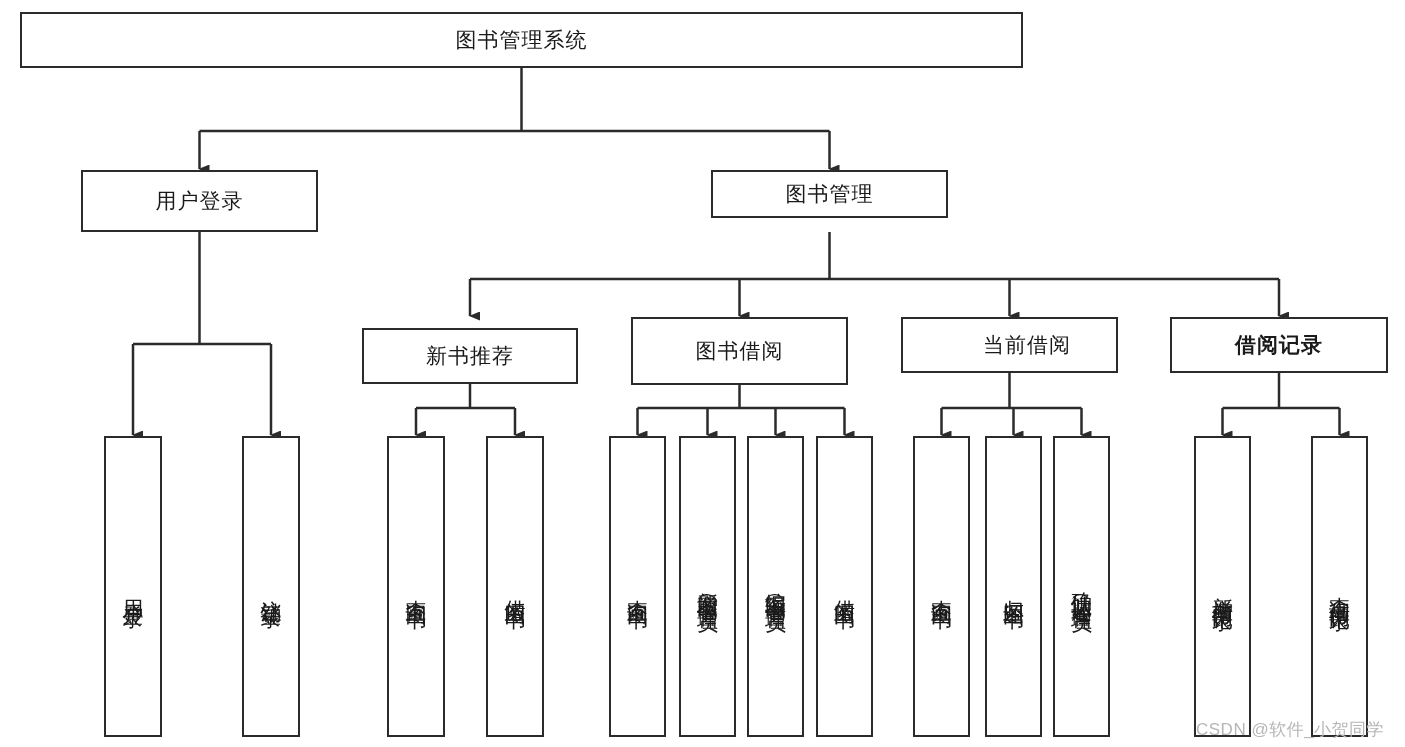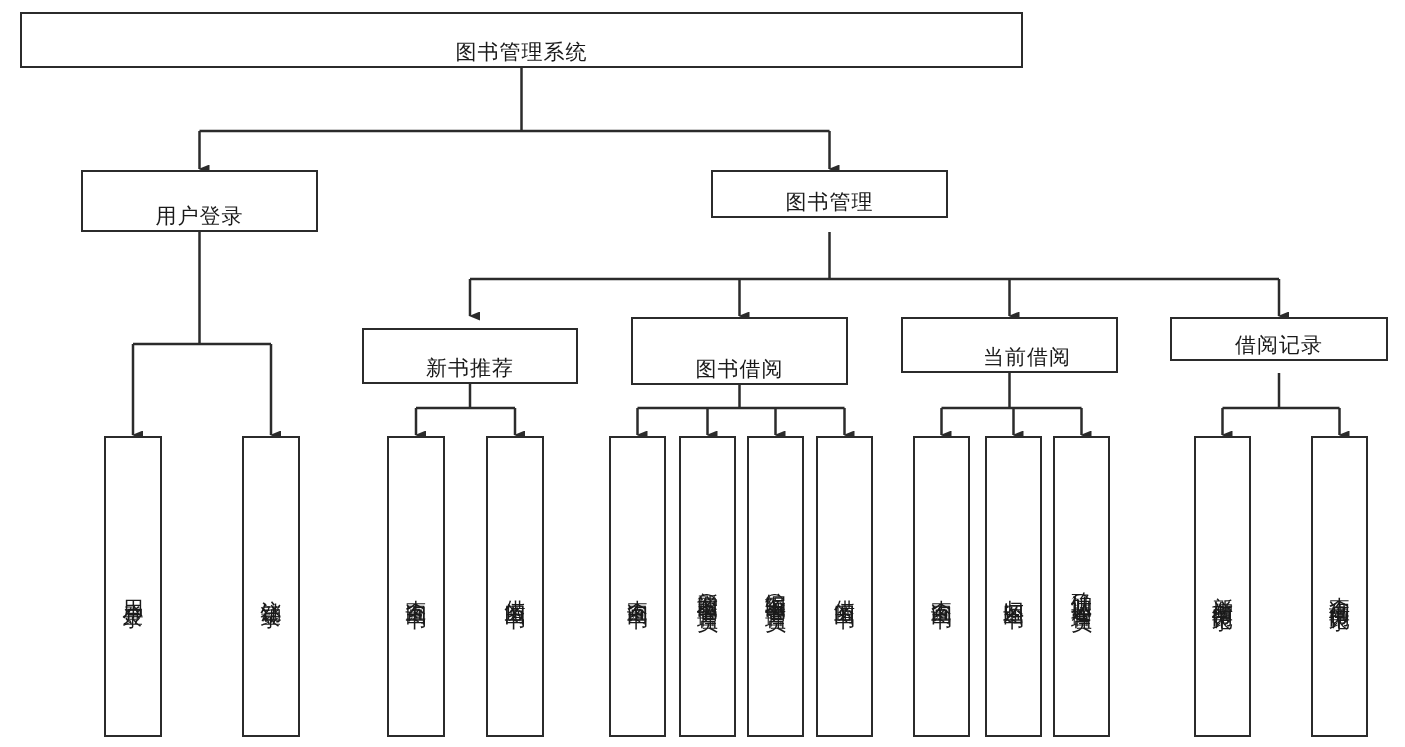--- a/index.html
+++ b/index.html
@@ -29,21 +29,20 @@
     background: #ffffff;
     display: flex;
     align-items: center;
     justify-content: center;
     color: #1a1a1a;
     text-align: center;
   }
   .node.horiz {
     font-size: 21px;
     letter-spacing: 1px;
-    align-items: flex-end;
   }
   .node.vert {
     writing-mode: vertical-rl;
     text-orientation: upright;
     font-size: 21px;
     letter-spacing: 3px;
     line-height: 1.05;
     padding-top: 4px;
   }
   .node .label {
@@ -117,21 +116,21 @@
       </div>
       <div class="node horiz" style="left: 362px; top: 328px; width: 216px; height: 56px;">
         <span class="label">新书推荐</span>
       </div>
       <div class="node horiz" style="left: 631px; top: 317px; width: 217px; height: 68px;">
         <span class="label">图书借阅</span>
       </div>
       <div class="node horiz" style="left: 901px; top: 317px; width: 217px; height: 56px; padding-left: 35px;">
         <span class="label">当前借阅</span>
       </div>
-      <div class="node horiz" style="left: 1170px; top: 317px; width: 218px; height: 44px;">
+      <div class="node horiz" style="left: 1170px; top: 317px; width: 218px; height: 56px; font-weight: bold;">
         <span class="label">借阅记录</span>
       </div>
       <div class="node vert" style="left: 104px; top: 436px; width: 58px; height: 301px;">
         <span class="label">用户登录</span>
       </div>
       <div class="node vert" style="left: 242px; top: 436px; width: 58px; height: 301px;">
         <span class="label">注销登录</span>
       </div>
       <div class="node vert" style="left: 387px; top: 436px; width: 58px; height: 301px;">
         <span class="label">查询图书</span>
@@ -161,13 +160,14 @@
         <span class="label">确认归还（管理员）</span>
       </div>
       <div class="node vert" style="left: 1194px; top: 436px; width: 57px; height: 301px;">
         <span class="label">新增借阅记录</span>
       </div>
       <div class="node vert" style="left: 1311px; top: 436px; width: 57px; height: 301px;">
         <span class="label">查询借阅记录</span>
       </div>
     </div>
 
+  <div class="watermark" style="left: 1196px; top: 718px;">CSDN @软件_小贺同学</div>
 </div>
 
 </body></html>

